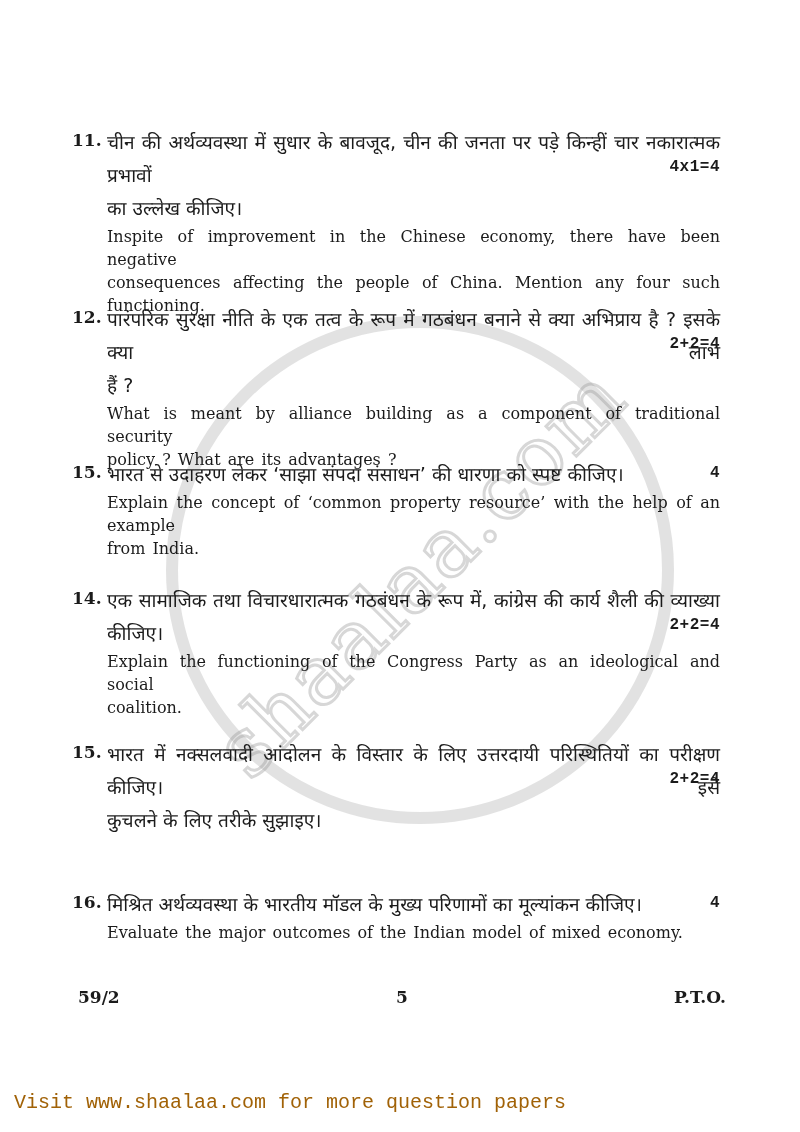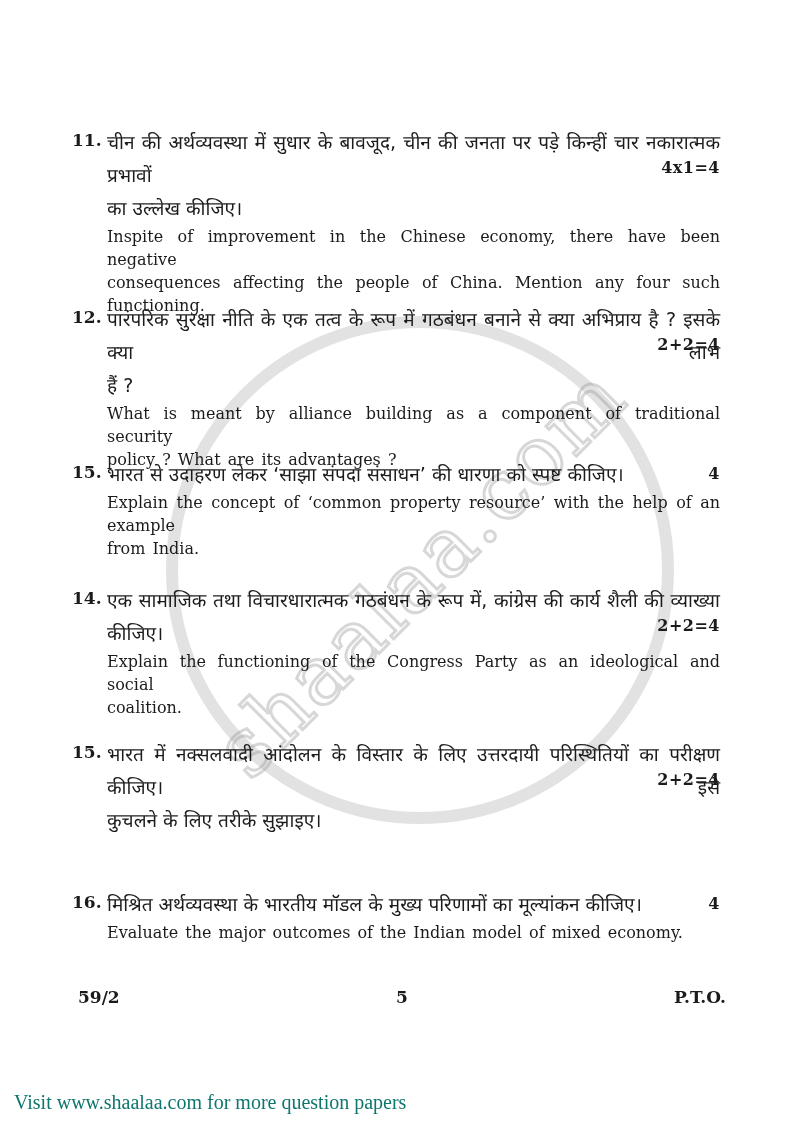--- a/index.html
+++ b/index.html
@@ -36,20 +36,21 @@
   
   .q { position:absolute; left:72px; width:648px; }
   .qnum {
     position:absolute; left:0; top:4px;
     font-weight:bold; font-size:17px;
   }
   .marks {
     position:absolute; right:0;
     font-weight:bold; font-size:16px;
     letter-spacing:0.5px;
+    font-family:Liberation Mono, monospace;
   }
   .marks-l2 { top:32px; }
   .marks-l1 { top:6px; }
   .qbody { margin-left:35px; }
   .hindi {
     font-size:19px; line-height:33px;
     font-family:"DejaVu Sans", sans-serif;
   }
   .hline { text-align:justify; }
   .hline.just { text-align-last:justify; }
@@ -65,22 +66,22 @@
     position:absolute; left:78px; top:987px; width:648px;
     font-weight:bold; font-size:17px;
   }
   .f-left  { position:absolute; left:0; }
   .f-center{ position:absolute; left:50%; transform:translateX(-50%); }
   .f-right { position:absolute; right:0; }
 
   
   .banner {
     position:absolute; left:14px; top:1091px;
-    font-family:Liberation Serif, serif;
-    font-size:20px; color:#0f766e;
+    font-family:Liberation Mono, monospace;
+    font-size:20px; color:#a16207;
     letter-spacing:0px;
   }
 </style>
 </head>
 <body>
 
 <div class="wm-ring"></div>
 <div class="wm-text">shaalaa.com</div>
 
 <div class="q" style="top:126px">

